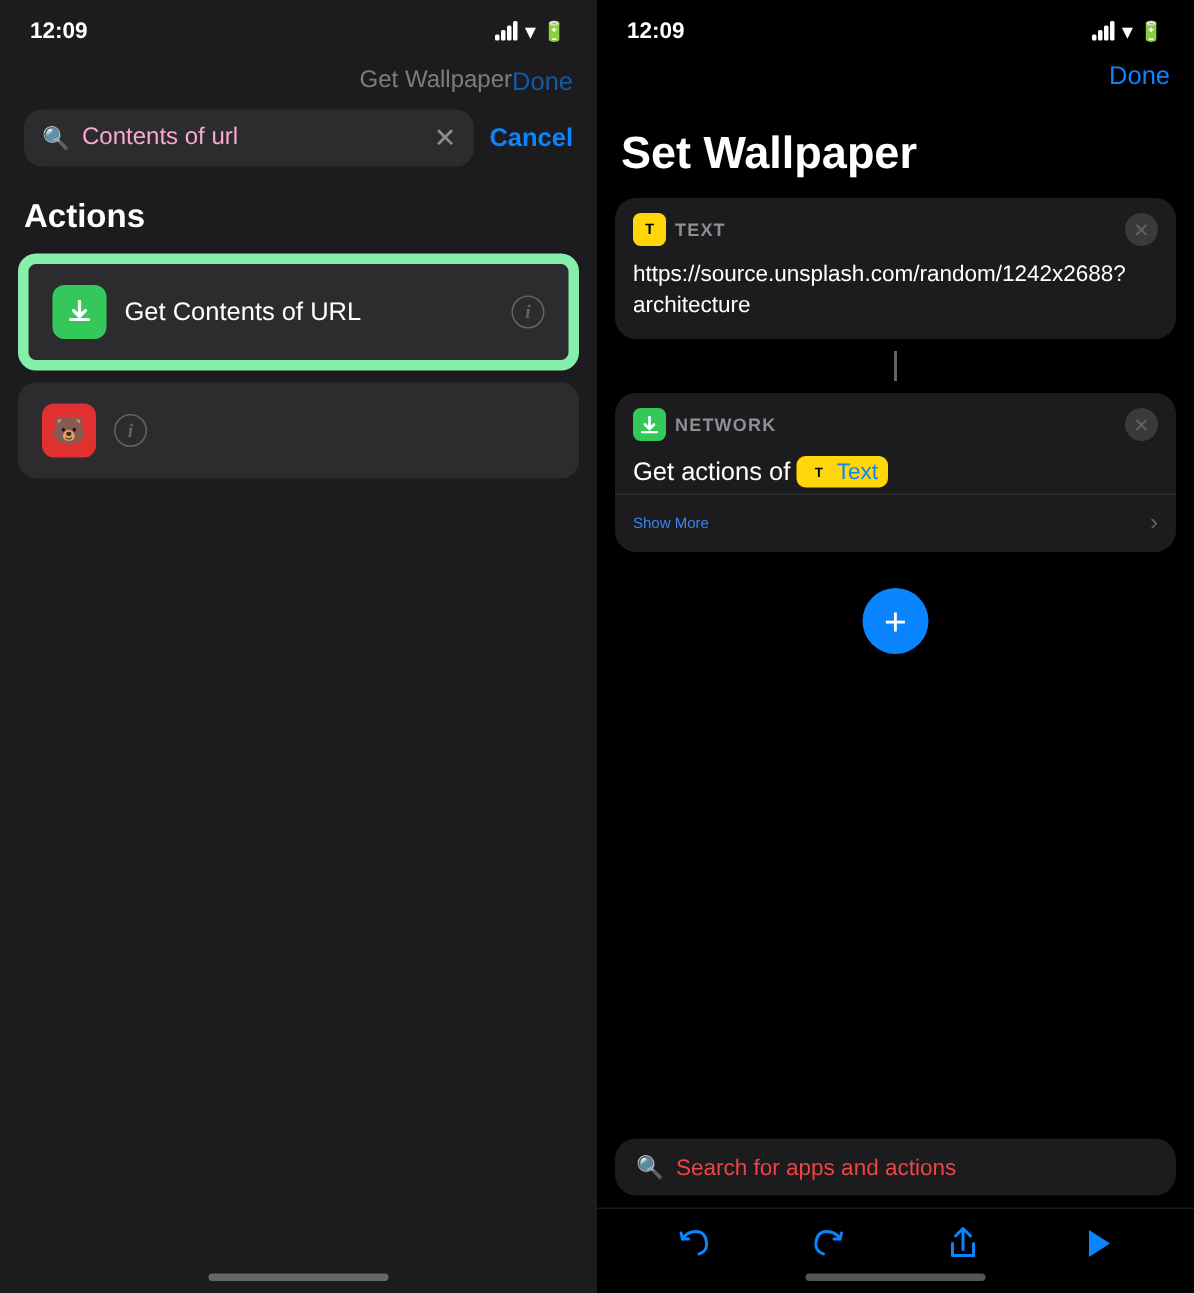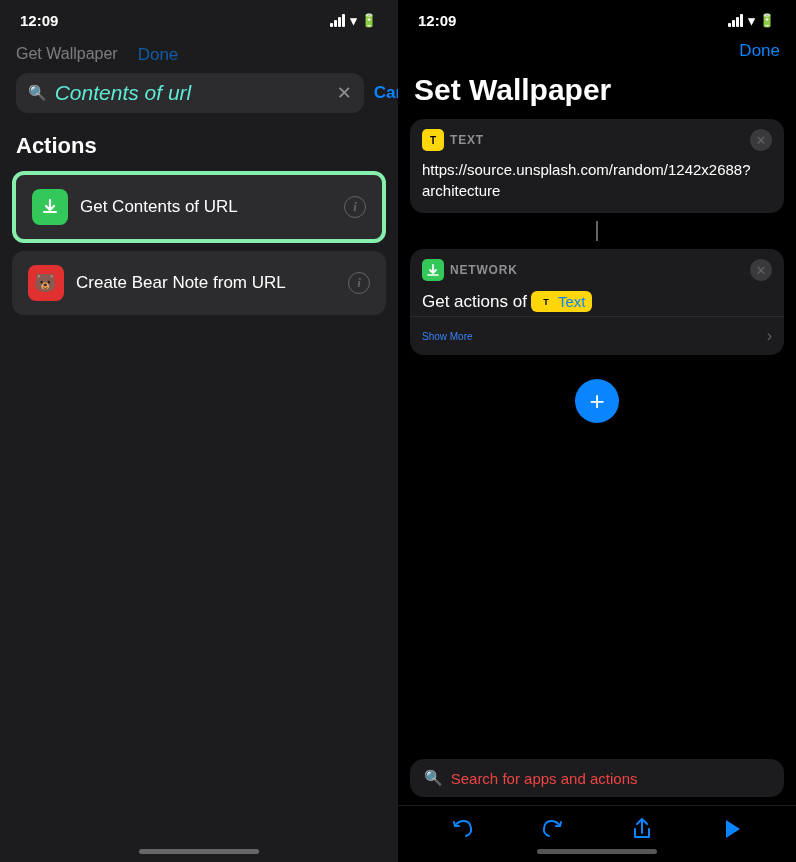--- a/index.html
+++ b/index.html
@@ -54,24 +54,23 @@
       padding: 8px 12px;
       flex: 1;
       margin-right: 10px;
       gap: 8px;
     }
 
     .search-bar input {
       background: transparent;
       border: none;
       outline: none;
-      color: #5eead4;
-      font-size: 21px;
+      color: #f9a8d4;
+      font-size: 16px;
       flex: 1;
-      font-style: italic;
     }
 
     .search-bar input::placeholder { color: #8e8e93; }
 
     .clear-btn {
       color: #8e8e93;
       font-size: 18px;
       cursor: pointer;
       background: none;
       border: none;
@@ -99,21 +98,21 @@
       align-items: center;
       padding: 14px 16px;
       background: #2c2c2e;
       margin: 4px 12px;
       border-radius: 12px;
       position: relative;
       cursor: pointer;
     }
 
     .action-item.selected {
-      border: 4px solid #86efac;
+      border: 7px solid #86efac;
     }
 
     .action-icon-green {
       width: 36px;
       height: 36px;
       background: #34c759;
       border-radius: 8px;
       display: flex;
       align-items: center;
       justify-content: center;
@@ -167,22 +166,21 @@
     }
 
     
     .left-peek {
       text-align: center;
       padding: 8px 16px 4px;
       color: #fff;
       font-size: 16px;
       opacity: 0.6;
       display: flex;
-      justify-content: flex-start;
-      gap: 20px;
+      justify-content: flex-end;
     }
 
     .left-peek-done {
       color: #0a84ff;
       font-size: 17px;
       opacity: 1;
     }
 
     
     .right-panel {
@@ -218,20 +216,21 @@
       border: none;
       cursor: pointer;
       font-weight: 400;
     }
 
     .workflow-title {
       color: #fff;
       font-size: 30px;
       font-weight: 700;
       padding: 4px 16px 12px;
+      margin-top: 13px;
     }
 
     .workflow-content {
       flex: 1;
       overflow-y: auto;
       padding: 0 12px;
     }
 
     
     .card {
@@ -502,21 +501,20 @@
       </svg>
     </div>
     <span class="action-label">Get Contents of URL</span>
     <div class="info-icon">i</div>
   </div>
 
   <div class="action-item">
     <div class="action-icon-red">
       <span style="font-size:18px">🐻</span>
     </div>
-    <span class="action-label">Create Bear Note from URL</span>
     <div class="info-icon">i</div>
   </div>
 
   <div class="home-indicator-left"></div>
 </div>
 
 <div class="right-panel">
 
   <div class="status-bar-right">
     <span>12:09</span>

